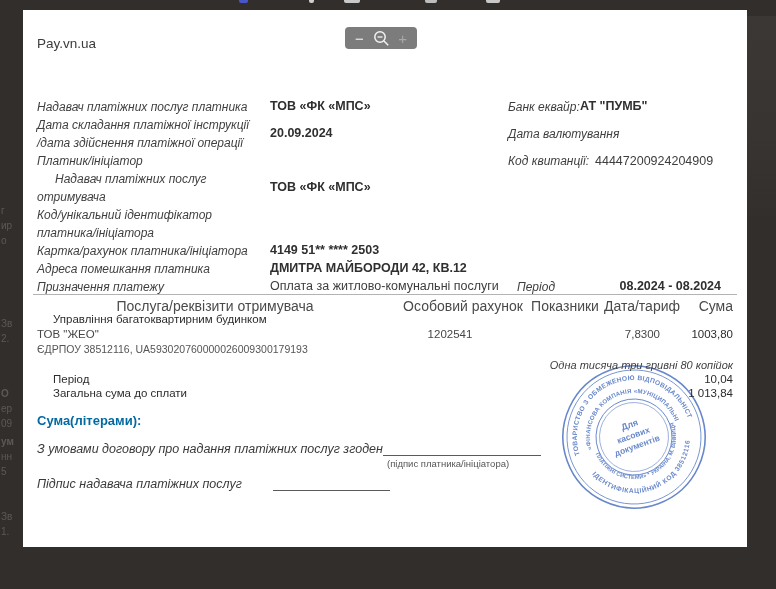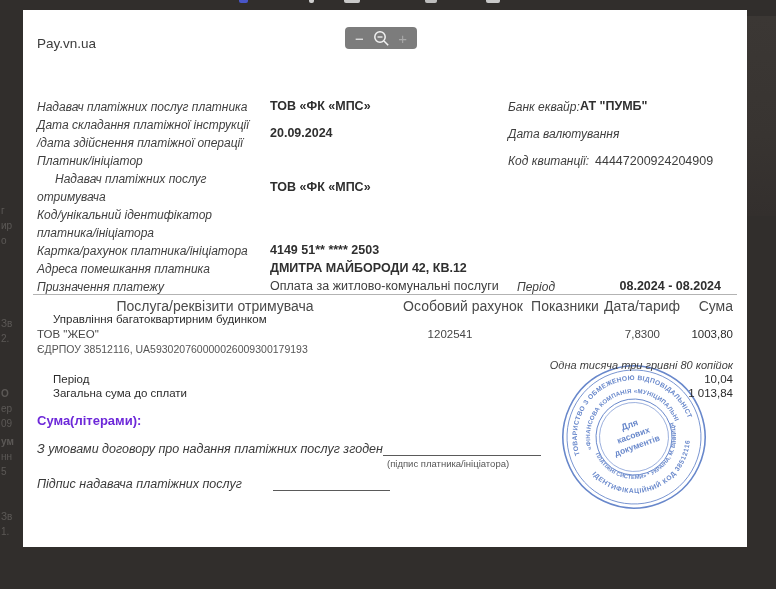--- a/index.html
+++ b/index.html
@@ -30,21 +30,21 @@
   .title{width:100%;text-align:center;font-weight:bold;font-size:13.5px;color:#2e2e2e;}
   .lbl{font-style:italic;font-size:12px;color:#3f3f3f;}
   .val{font-weight:bold;font-size:12.5px;color:#2f2f2f;}
   .reg{font-size:12.5px;color:#3d3d3d;}
   .th{font-size:14px;color:#4a4a4a;}
   .ctr{transform:translateX(-50%);}
   .td{font-size:11.5px;color:#474747;}
   .tdb{font-size:11.5px;font-weight:normal;color:#2c2c2c;margin-left:16px;}
   .small-gray{font-size:10.5px;color:#555;}
   .it-small{font-style:italic;font-size:11px;color:#3f3f3f;}
-  .sumline{font-weight:bold;font-size:13px;color:#6d28d9;}
+  .sumline{font-weight:bold;font-size:13px;color:#0369a1;}
   .foot-it{font-style:italic;font-size:12.5px;color:#3a3a3a;}
   .hint{font-size:9.5px;color:#555;}
   .sig-line{border-bottom:1px solid #5a5a5a;height:1px;}
   .hr{position:absolute;height:1px;background:#b3b3b3;}
   
   .zoomctl{
     position:absolute;left:322px;top:17px;width:72px;height:22px;
     background:#7c7c7c;border-radius:4px;
     display:flex;align-items:center;justify-content:space-between;
     padding:0 10px;box-sizing:border-box;

